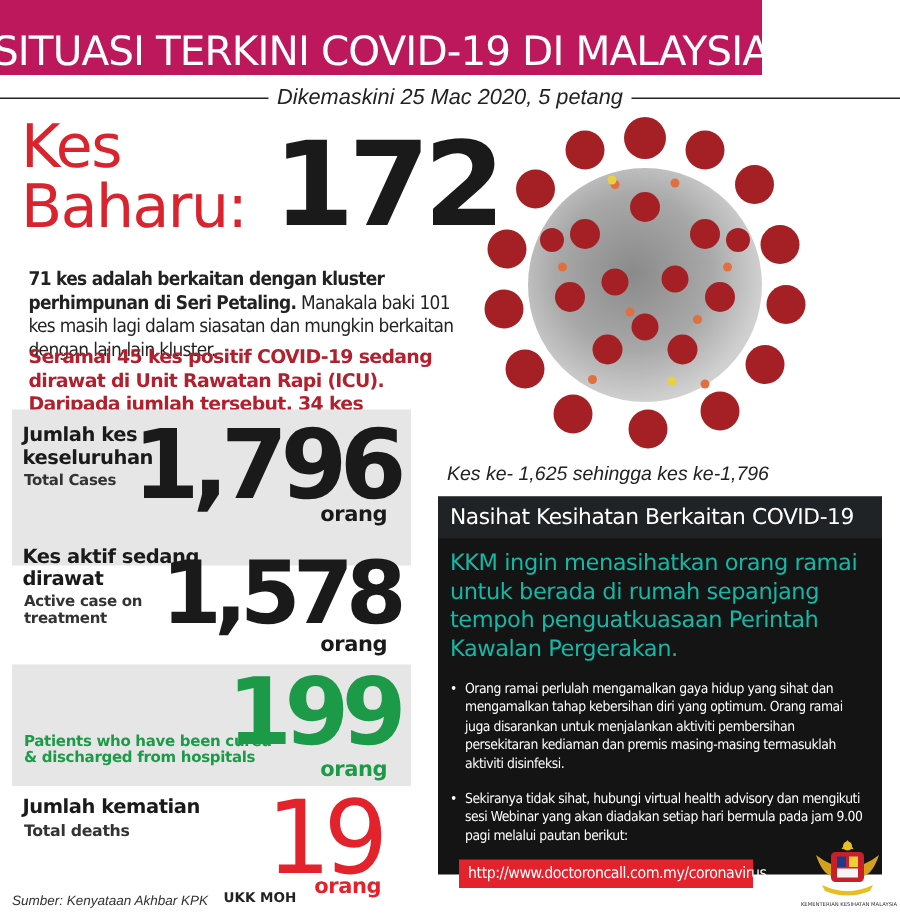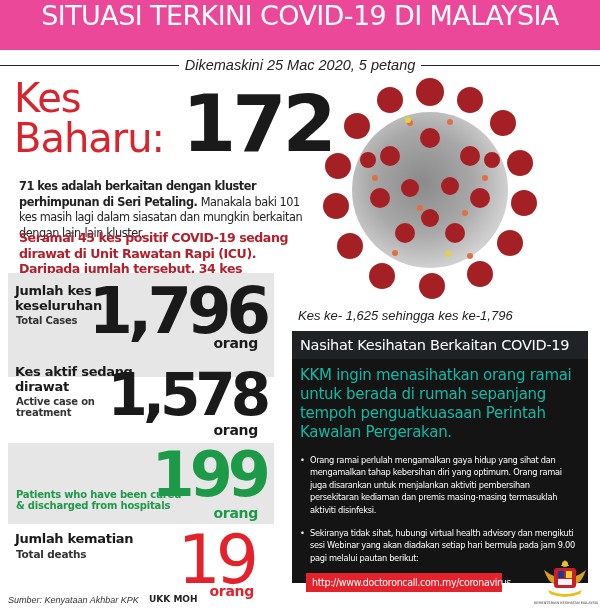--- a/index.html
+++ b/index.html
@@ -1,22 +1,22 @@
 <!DOCTYPE html>
 <html><head>
 <meta charset="utf-8">
 <style>
   * { margin: 0; padding: 0; box-sizing: border-box; }
   html, body { width: 600px; height: 615px; background: #ffffff; overflow: hidden; }
   body { position: relative; font-family: "DejaVu Sans", "Liberation Sans", sans-serif; color: #1a1a1a; }
 
   .header-bar {
-    position: absolute; left: 0; top: 0; width: 600px; height: 50px;
-    background: #ec4899; color: #fff;
-    display: flex; align-items: flex-start; justify-content: center;
+    position: absolute; left: 0; top: 0; width: 508px; height: 50px;
+    background: #be185d; color: #fff;
+    display: flex; align-items: flex-end; justify-content: center;
   }
   .header-bar .title {
     font-family: "DejaVu Sans", sans-serif; font-size: 27px; letter-spacing: -0.6px;
     font-weight: normal; white-space: nowrap;
   }
 
   .updated-row {
     position: absolute; left: 0; top: 54px; width: 600px; height: 22px;
     display: flex; align-items: center;
   }

